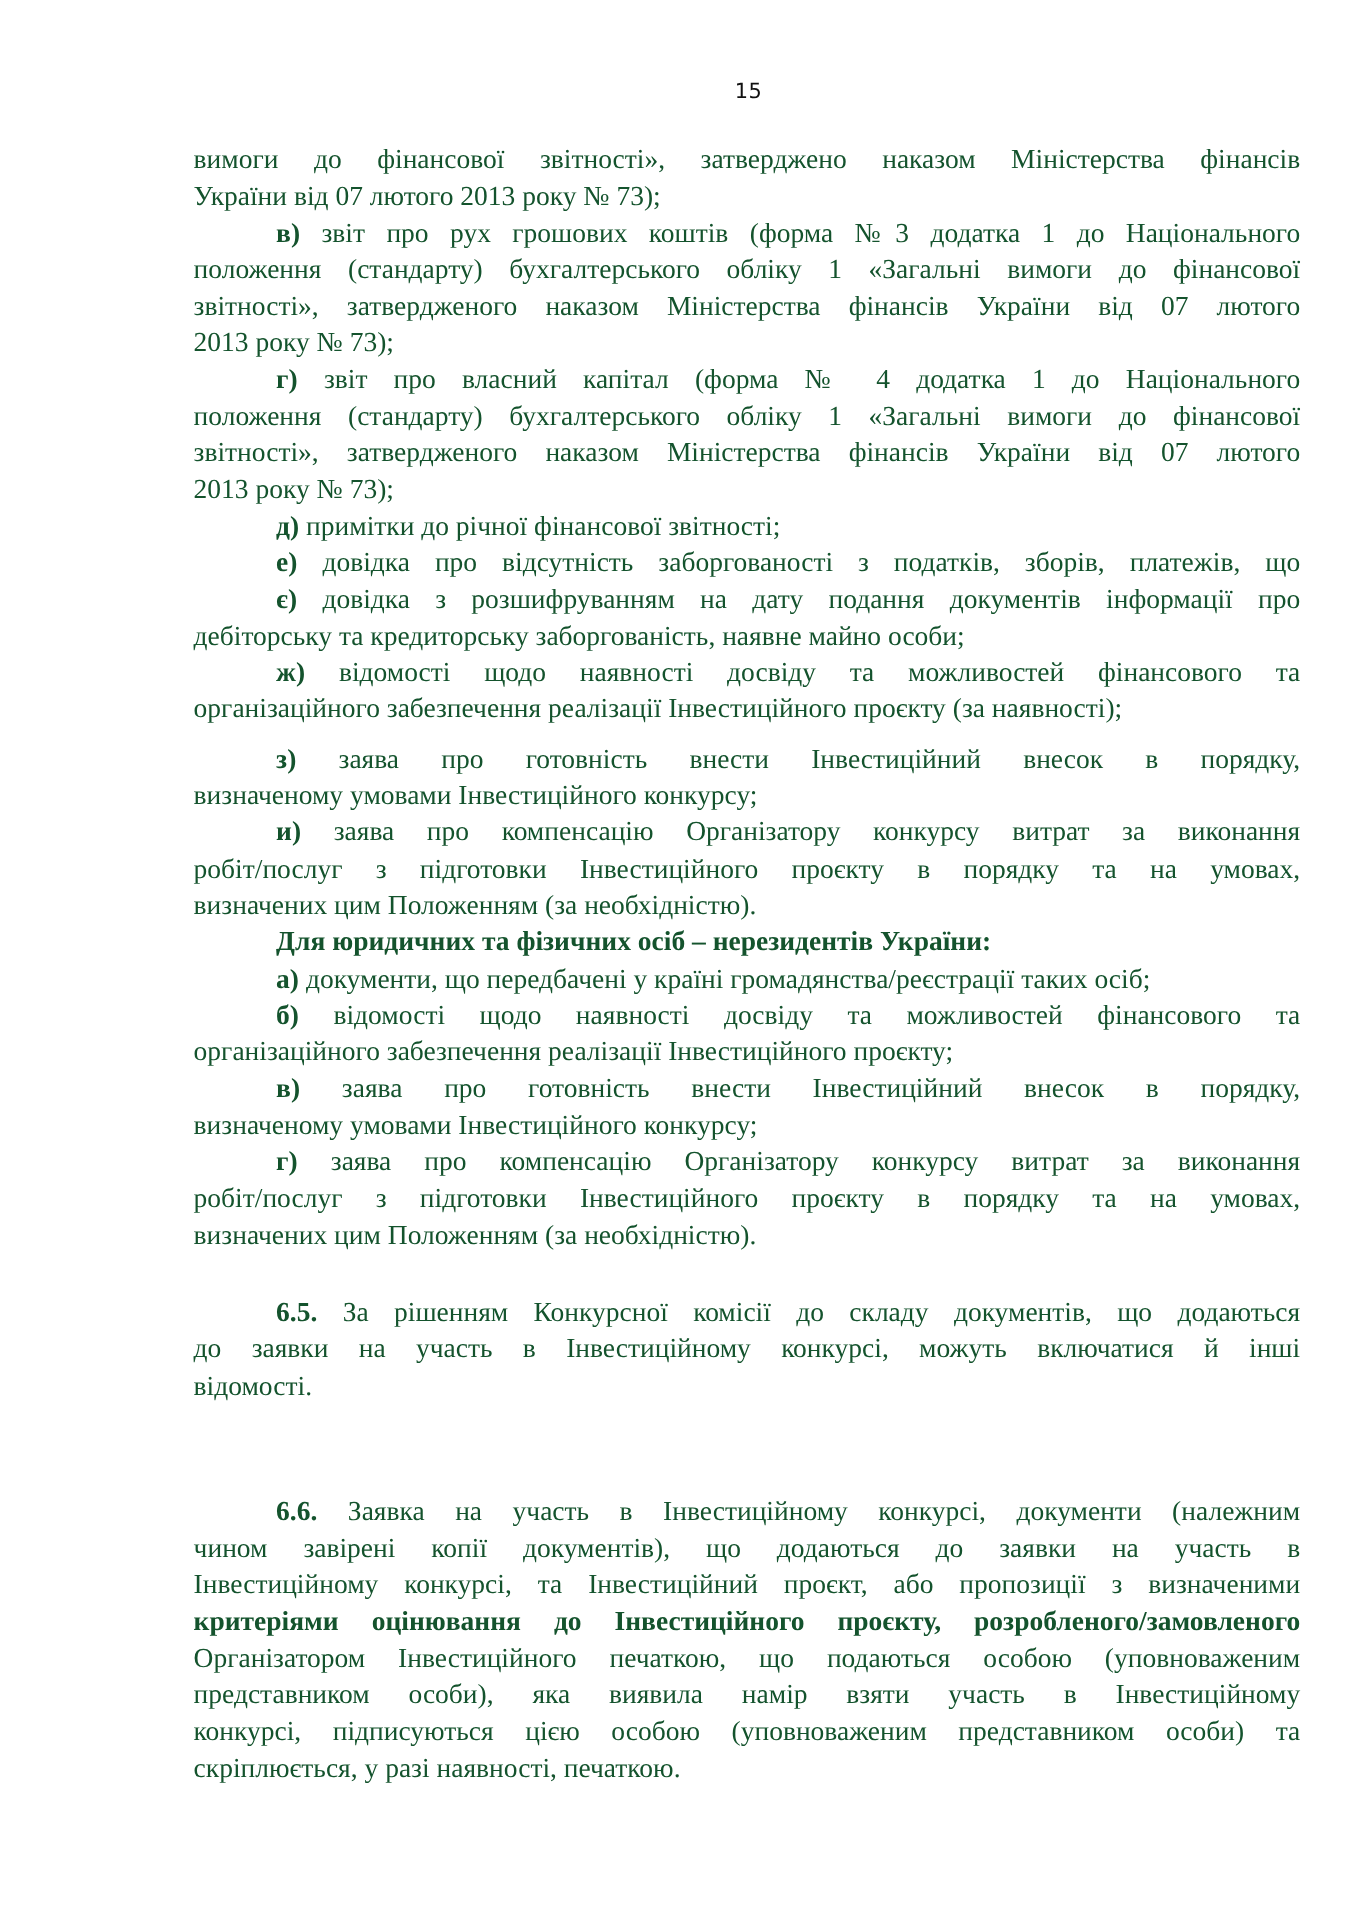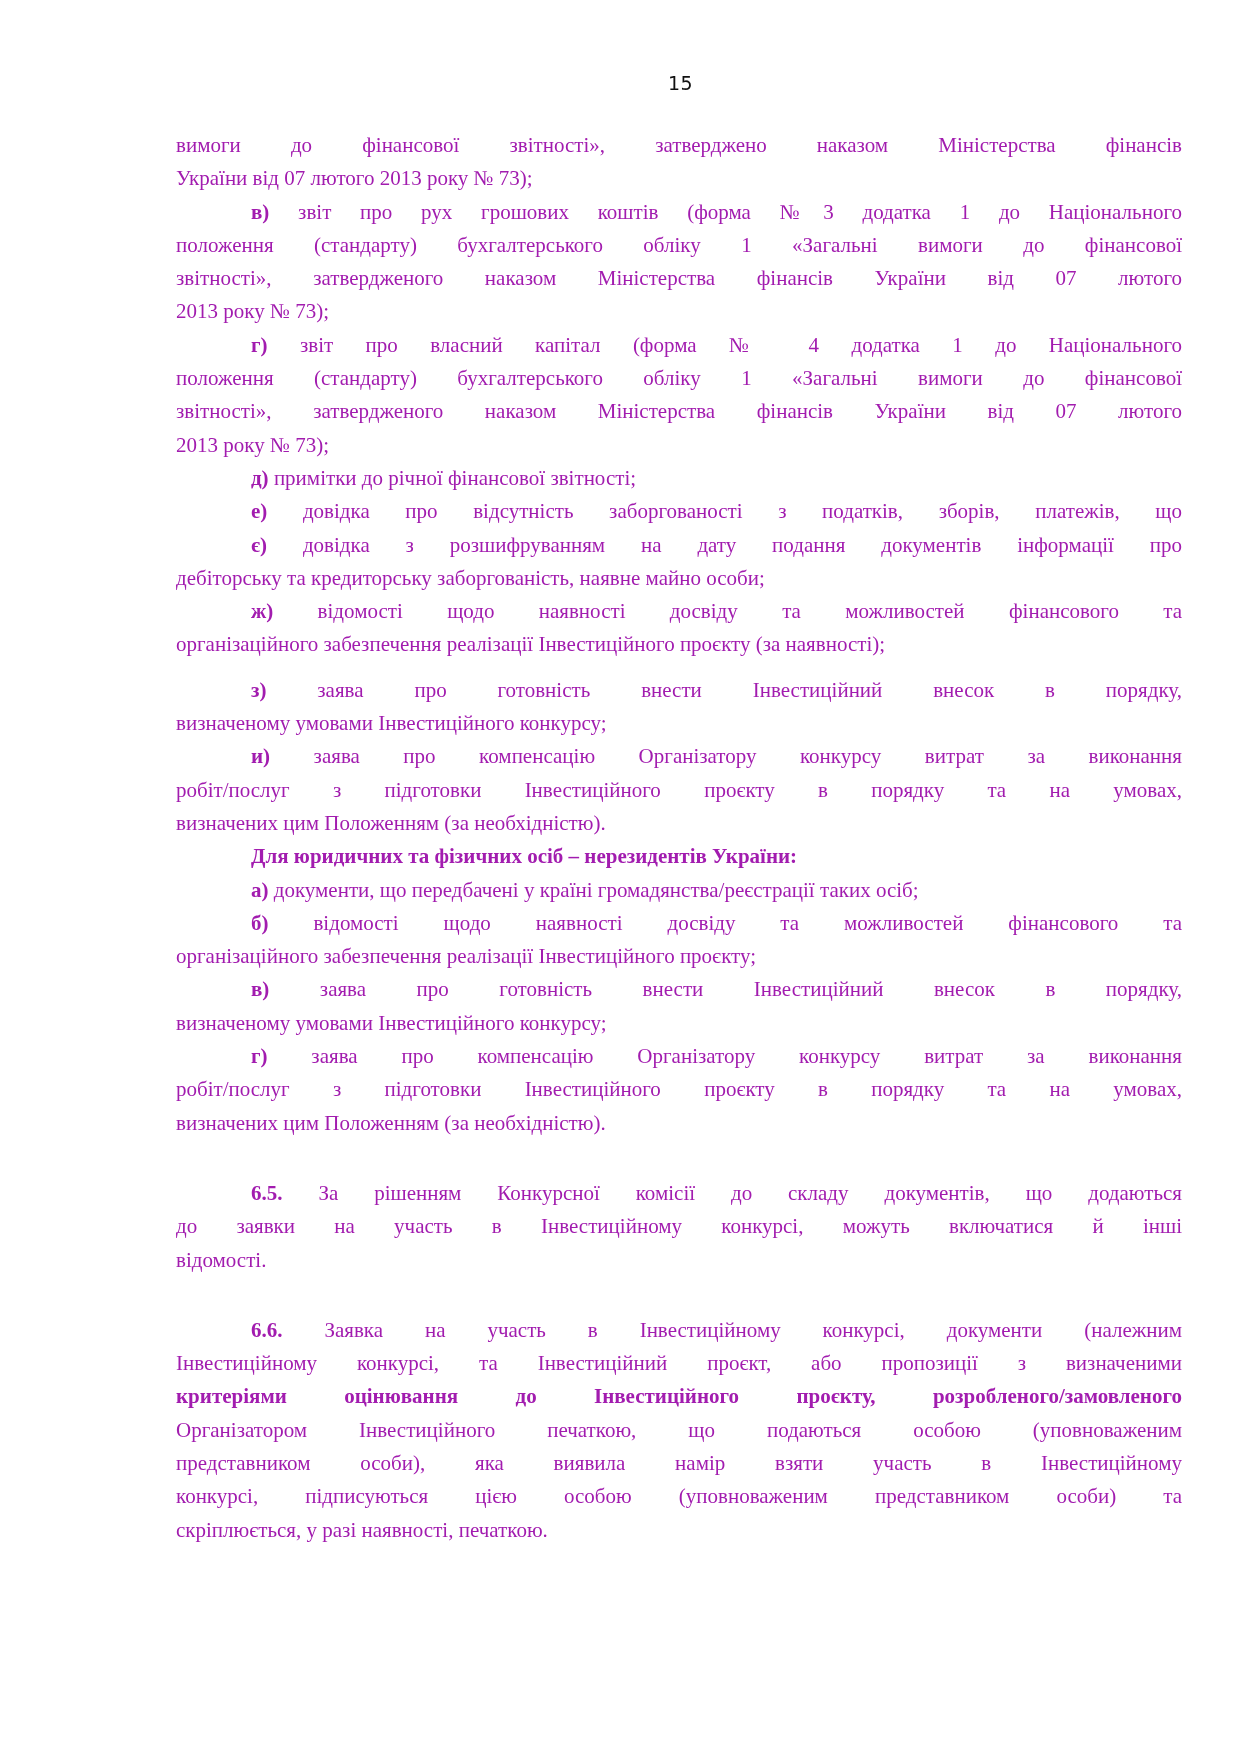--- a/index.html
+++ b/index.html
@@ -4,21 +4,21 @@
 <style>
   html, body { margin:0; padding:0; background:#ffffff; }
   body { width:1241px; height:1754px; position:relative; overflow:hidden; }
   .page-number {
     position:absolute; left:0; width:1361px; top:72px; text-align:center;
     font-family:"DejaVu Sans", sans-serif; font-size:19px; color:#111;
     letter-spacing:0.5px;
   }
   .body-text {
     position:absolute; left:176px; top:129px; width:1006px;
-    font-family:"Liberation Serif", serif; font-size:21px; color:#a21caf;
+    font-family:"Liberation Serif", serif; font-size:25px; color:#14532d;
   }
   .ln {
     height:33.3px; line-height:33.3px; white-space:nowrap; overflow:visible;
     text-align:justify; text-align-last:justify;
   }
   .ln.last { text-align-last:left; }
   .ln.indent { padding-left:75px; }
   .gap { height:37px; }
   b { font-weight:bold; }
   .para { display:block; }
@@ -88,21 +88,22 @@
       <div class="ln last"><span>визначених цим Положенням (за необхідністю).</span></div>
     </div>
     <div class="gap"></div>
     <div class="para">
       <div class="ln indent" style="white-space: normal;"><b>6.5.</b><span> За рішенням Конкурсної комісії до складу документів, що додаються</span></div>
       <div class="ln" style="white-space: normal;"><span>до заявки на участь в Інвестиційному конкурсі, можуть включатися й інші</span></div>
       <div class="ln last"><span>відомості.</span></div>
     </div>
     <div class="gap"></div>
     <div class="para">
-      <div class="ln indent" style="white-space: normal;"><b>6.6.</b><span> Заявка на участь в Інвестиційному конкурсі, документи (належним</span></div>
+      <div class="ln indent" style="white-space: normal; margin-top: 44px;"><b>6.6.</b><span> Заявка на участь в Інвестиційному конкурсі, документи (належним</span></div>
+      <div class="ln" style="white-space: normal;"><span>чином завірені копії документів), що додаються до заявки на участь в</span></div>
       <div class="ln" style="white-space: normal;"><span>Інвестиційному конкурсі, та Інвестиційний проєкт, або пропозиції з визначеними</span></div>
       <div class="ln" style="white-space: normal; font-weight: bold;"><span>критеріями оцінювання до Інвестиційного проєкту, розробленого/замовленого</span></div>
       <div class="ln" style="white-space: normal;"><span>Організатором Інвестиційного печаткою, що подаються особою (уповноваженим</span></div>
       <div class="ln" style="white-space: normal;"><span>представником особи), яка виявила намір взяти участь в Інвестиційному</span></div>
       <div class="ln" style="white-space: normal;"><span>конкурсі, підписуються цією особою (уповноваженим представником особи) та</span></div>
       <div class="ln last"><span>скріплюється, у разі наявності, печаткою.</span></div>
     </div>
   </div>
 
 </body></html>

